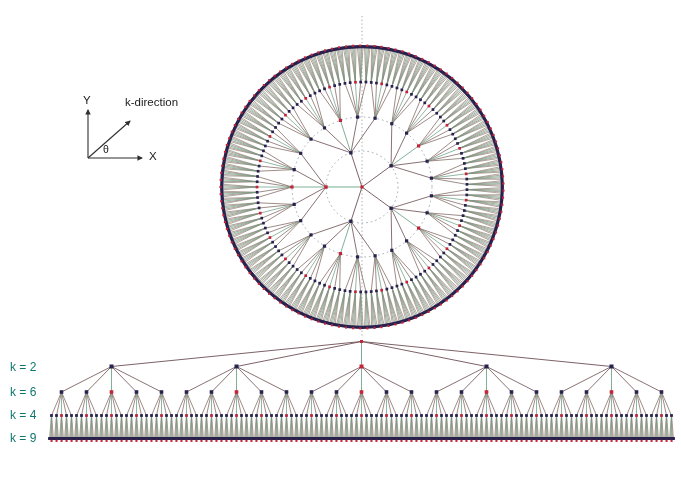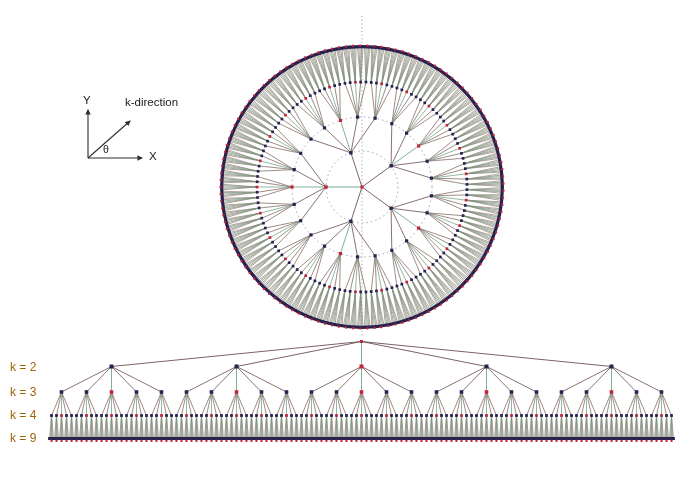--- a/index.html
+++ b/index.html
@@ -1,19 +1,19 @@
 <!DOCTYPE html>
 <html><head>
 <meta charset="utf-8">
 <style>
   html,body{margin:0;padding:0;background:#fff;}
   .canvas{position:relative;width:681px;height:482px;background:#ffffff;overflow:hidden;
           font-family:"Liberation Sans",sans-serif;}
   .figlabel{position:absolute;color:#1b1b1b;font-size:11.5px;line-height:1;white-space:nowrap;}
-  .klabel{font-size:12px;color:#a16207;}
+  .klabel{font-size:12px;color:#0f766e;}
   .theta{font-size:10.5px;}
   svg{position:absolute;left:0;top:0;}
 </style>
 </head>
 <body>
 
 <div class="canvas">
 
   <svg width="681" height="482" viewBox="0 0 681 482">
     <defs>
@@ -1868,17 +1868,17 @@
         </g>
       </g>
   </svg>
 
   <div class="figlabel" style="left:83px;top:95px;">Y</div>
   <div class="figlabel" style="left:149px;top:151px;">X</div>
   <div class="figlabel theta" style="left:103px;top:144px;">θ</div>
   <div class="figlabel" style="left:125px;top:97px;">k-direction</div>
 
   <div class="figlabel klabel" style="left:10px;top:361px;">k = 2</div>
-  <div class="figlabel klabel" style="left:10px;top:386px;">k = 3</div>
+  <div class="figlabel klabel" style="left:10px;top:386px;">k = 6</div>
   <div class="figlabel klabel" style="left:10px;top:409px;">k = 4</div>
   <div class="figlabel klabel" style="left:10px;top:432px;">k = 9</div>
 
 </div>
 
 </body></html>

